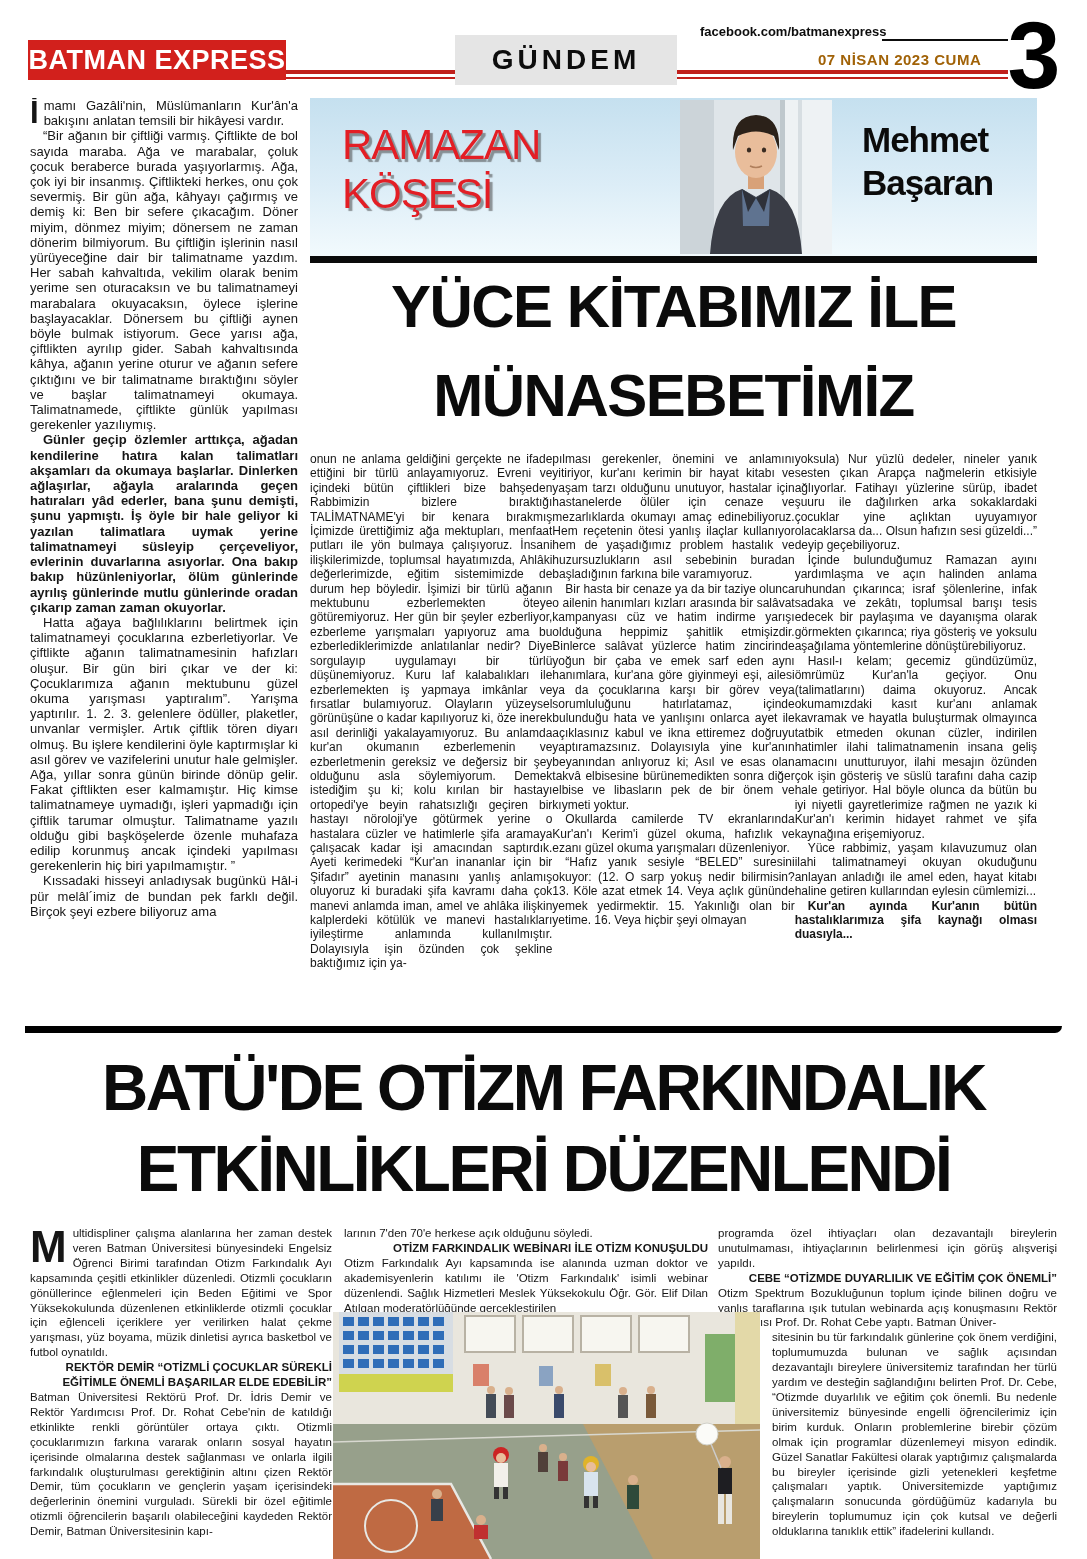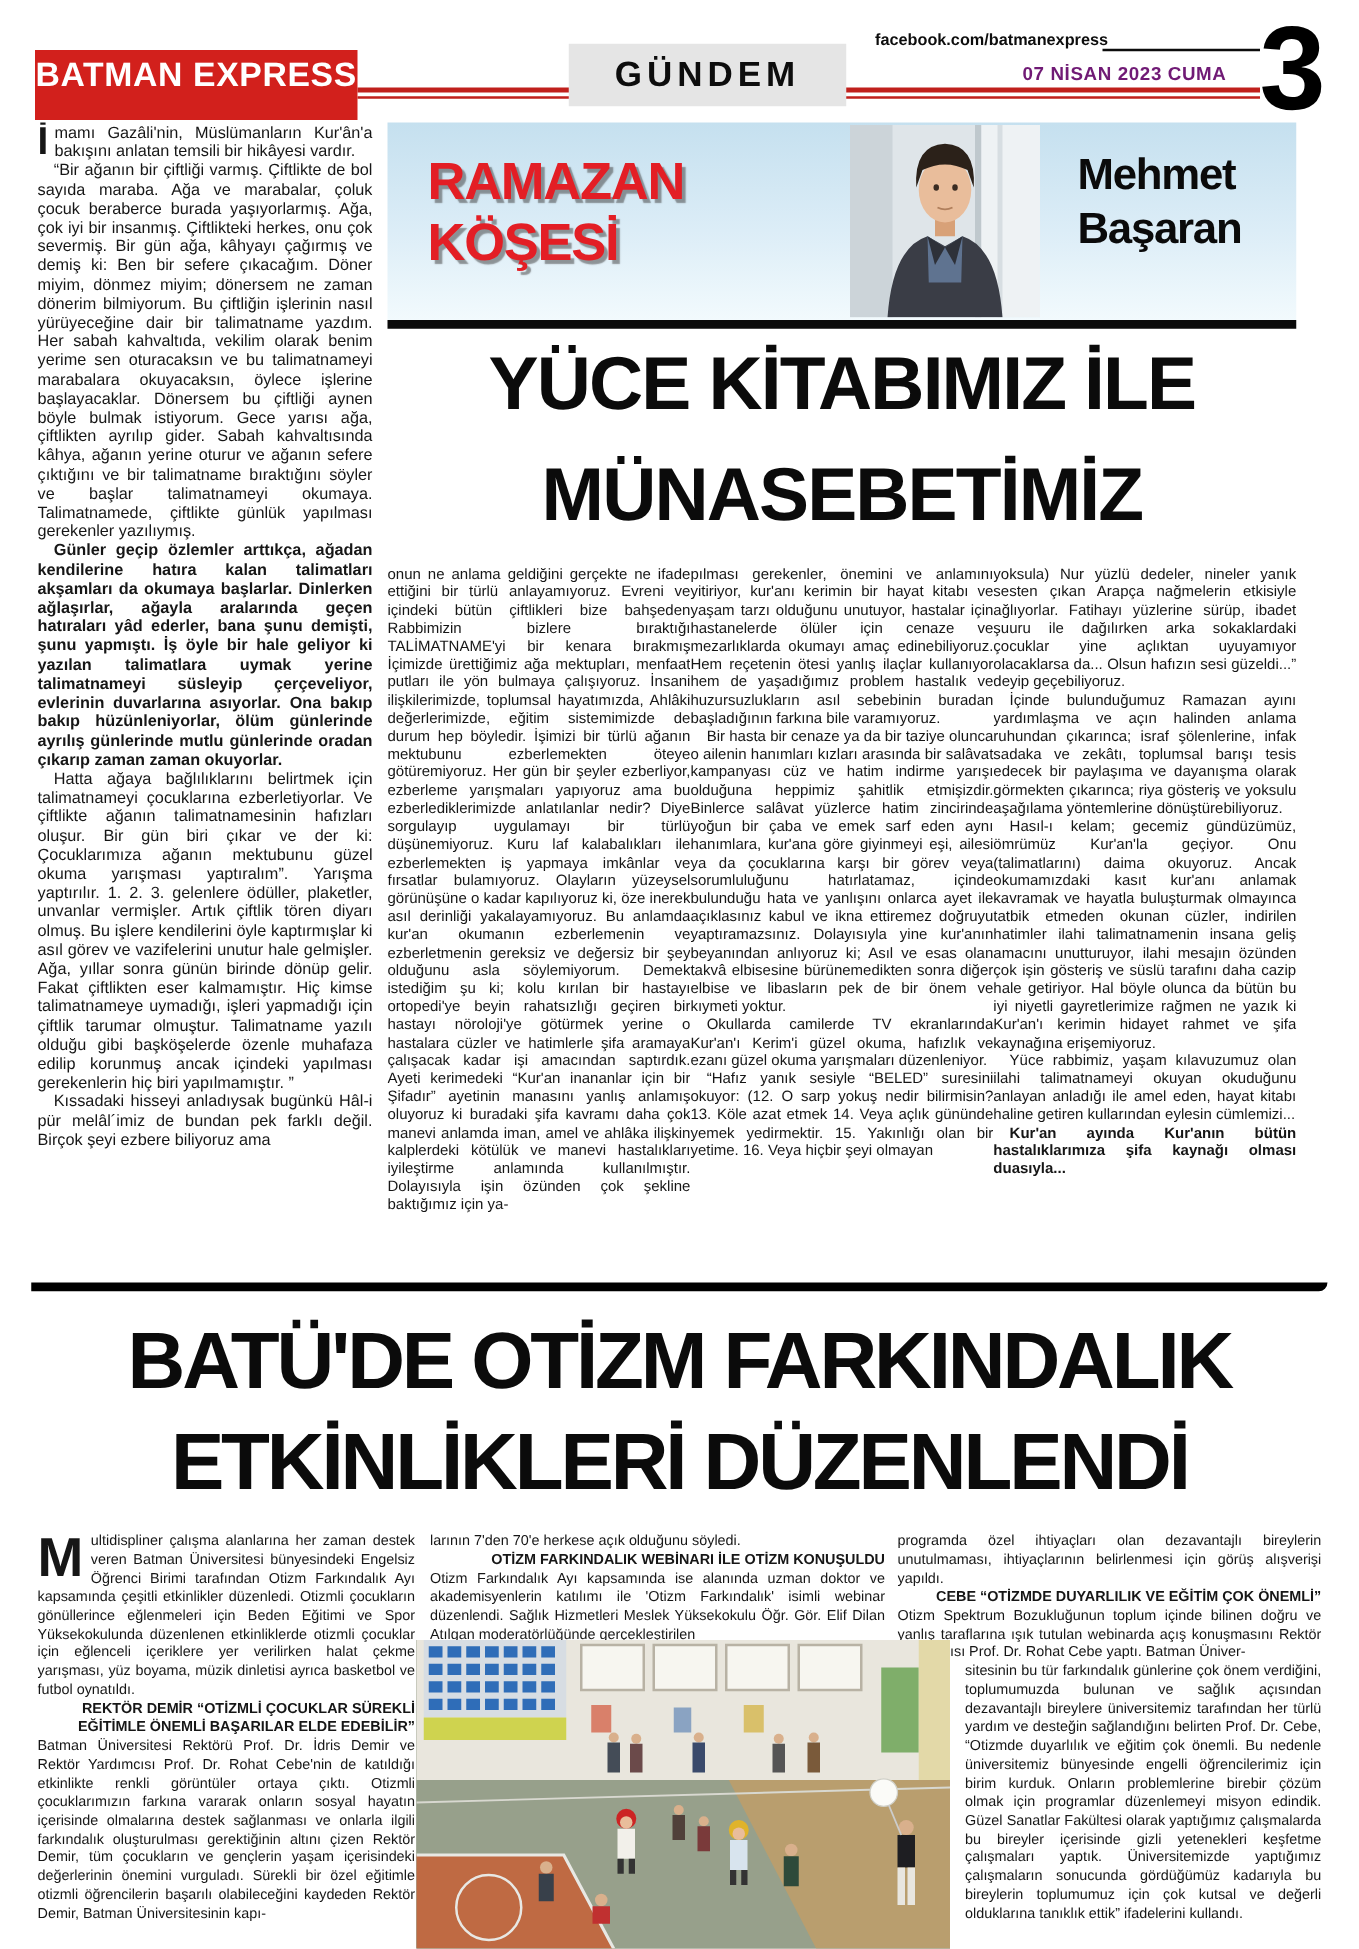--- a/index.html
+++ b/index.html
@@ -2,50 +2,50 @@
 <html lang="tr"><head>
 <meta charset="utf-8">
 <style>
   * { margin:0; padding:0; box-sizing:border-box; }
   html,body { width:1087px; height:1559px; overflow:hidden; background:#ffffff; }
   #page { position:relative; width:1087px; height:1559px; background:#ffffff;
           font-family:"Liberation Sans","DejaVu Sans",sans-serif; color:#161616; }
   .abs { position:absolute; }
 
   
-  .logo-box { left:28px; top:40px; width:258px; height:56px; background:#d2201c;
+  .logo-box { left:28px; top:40px; width:258px; height:40px; background:#d2201c;
               color:#fff; font-weight:bold; font-size:27px; letter-spacing:.5px;
               text-align:center; line-height:40px; z-index:3; }
   .red-rule-a { left:286px; top:70px; width:722px; height:4px; background:#c0201c; z-index:1; }
   .red-rule-b { left:286px; top:77px; width:722px; height:2px; background:#c0201c; z-index:1; }
   .gundem-box { left:455px; top:35px; width:222px; height:50px; background:#e5e5e5;
                 font-weight:bold; font-size:28px; letter-spacing:4px; text-align:center;
                 line-height:50px; color:#0d0d0d; z-index:2; }
   .fb-text { left:700px; top:24px; font-size:13px; font-weight:bold; color:#0d0d0d; z-index:2; }
   .hdr-line { left:882px; top:39px; width:126px; height:2px; background:#0d0d0d; z-index:2; }
-  .date-text { left:818px; top:51px; font-size:15px; font-weight:bold; letter-spacing:.5px; color:#701a75; z-index:2; }
+  .date-text { left:818px; top:51px; font-size:15px; font-weight:bold; letter-spacing:.5px; color:#a16207; z-index:2; }
   .page-num { left:1004px; top:8px; width:60px; font-size:95px; line-height:95px;
               font-weight:bold; color:#000; text-align:center; z-index:2; }
 
   
   .para { text-indent:13px; }
   .para.noind { text-indent:0; }
   .para.bold { font-weight:bold; }
   .para.subhead { font-weight:bold; text-align:right; text-indent:0; }
   .dropcap { float:left; font-weight:bold; font-size:31px; line-height:27px; padding:1px 5px 0 0; }
 
   
   .left-col { left:30px; top:98px; width:268px; height:926px; overflow:hidden;
               font-size:13px; line-height:15.2px; text-align:justify; }
 
   
   .ramazan-block { left:310px; top:98px; width:727px; height:158px;
                    background:linear-gradient(180deg,#c5e0ef 0%,#dcedf7 55%,#f2fafd 100%); }
   .kicker { position:absolute; left:32px; top:22px; width:240px; color:#e31e25;
-            font-size:42px; line-height:49px; font-weight:bold; letter-spacing:-1px;
+            font-size:42px; line-height:49px; font-weight:normal; letter-spacing:-1px;
             text-shadow:3px 3px 1px rgba(70,70,70,.55); }
   .portrait { position:absolute; left:370px; top:2px; width:152px; height:154px; overflow:hidden; }
   .author { position:absolute; left:552px; top:20px; width:180px; color:#0b0b0b;
             font-size:35px; line-height:43px; font-weight:bold; letter-spacing:-1px; }
   .black-bar { left:310px; top:256px; width:727px; height:7px; background:#0a0a0a; }
   .mid-headline { left:310px; top:262px; width:727px; height:186px; font-size:60px;
                   line-height:89px; font-weight:bold; letter-spacing:-1.5px;
                   text-align:center; color:#0b0b0b; overflow:hidden; }
 
   .mid-cols { left:310px; top:452px; width:727px; height:574px; display:flex; 

